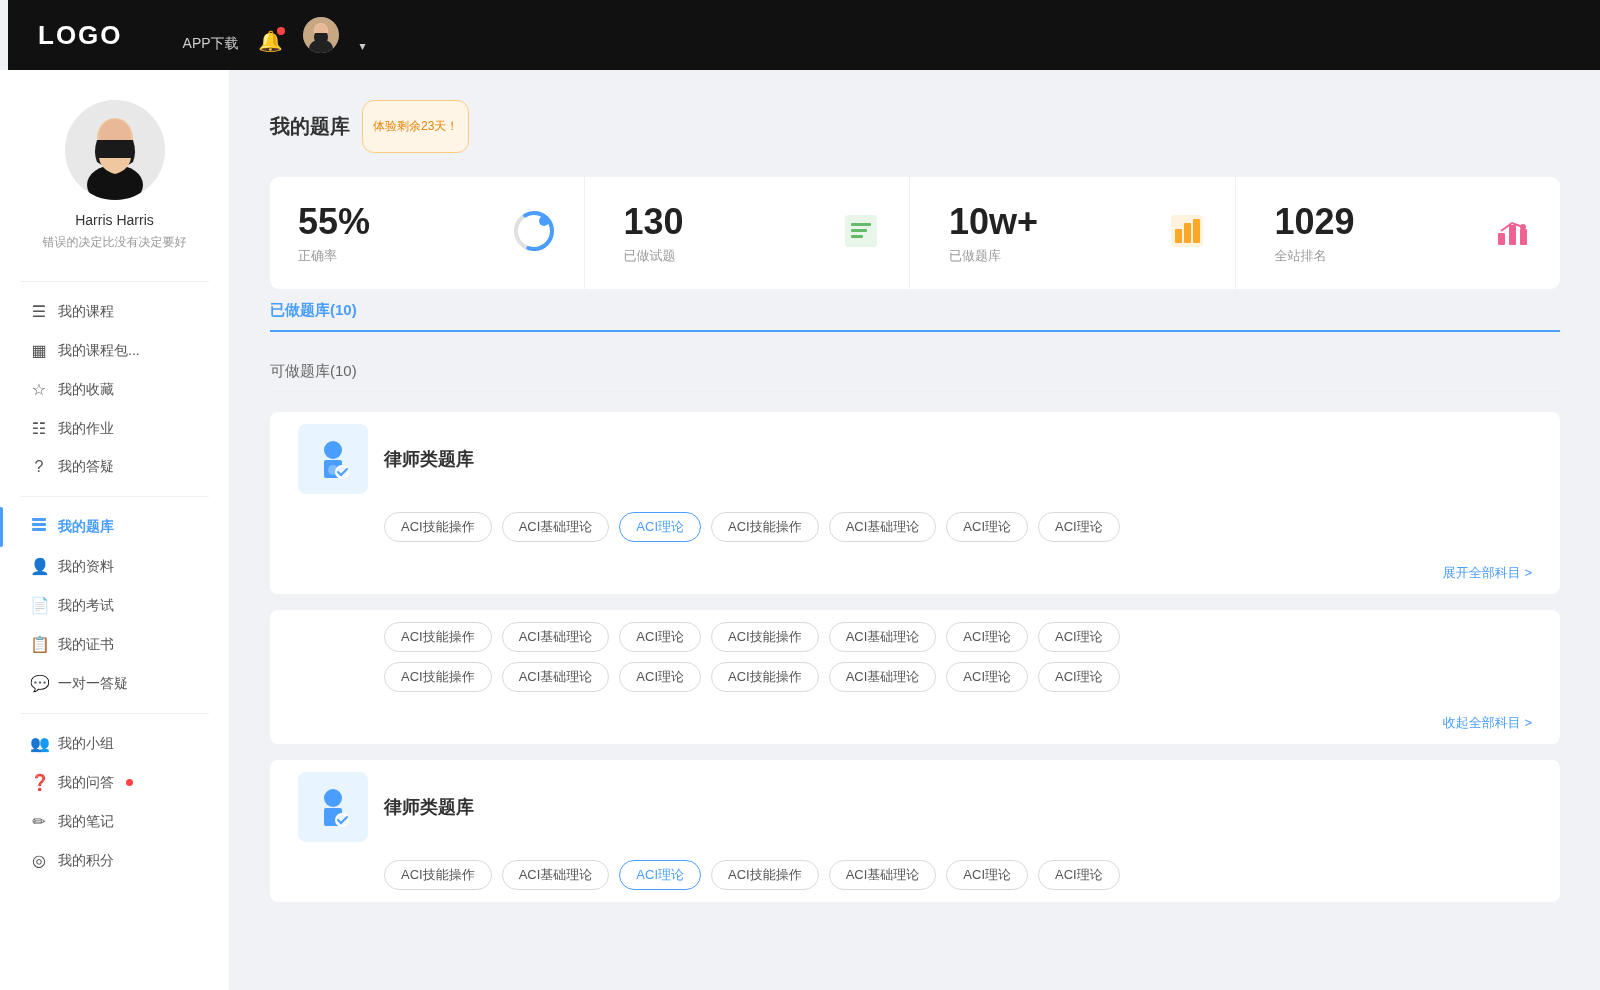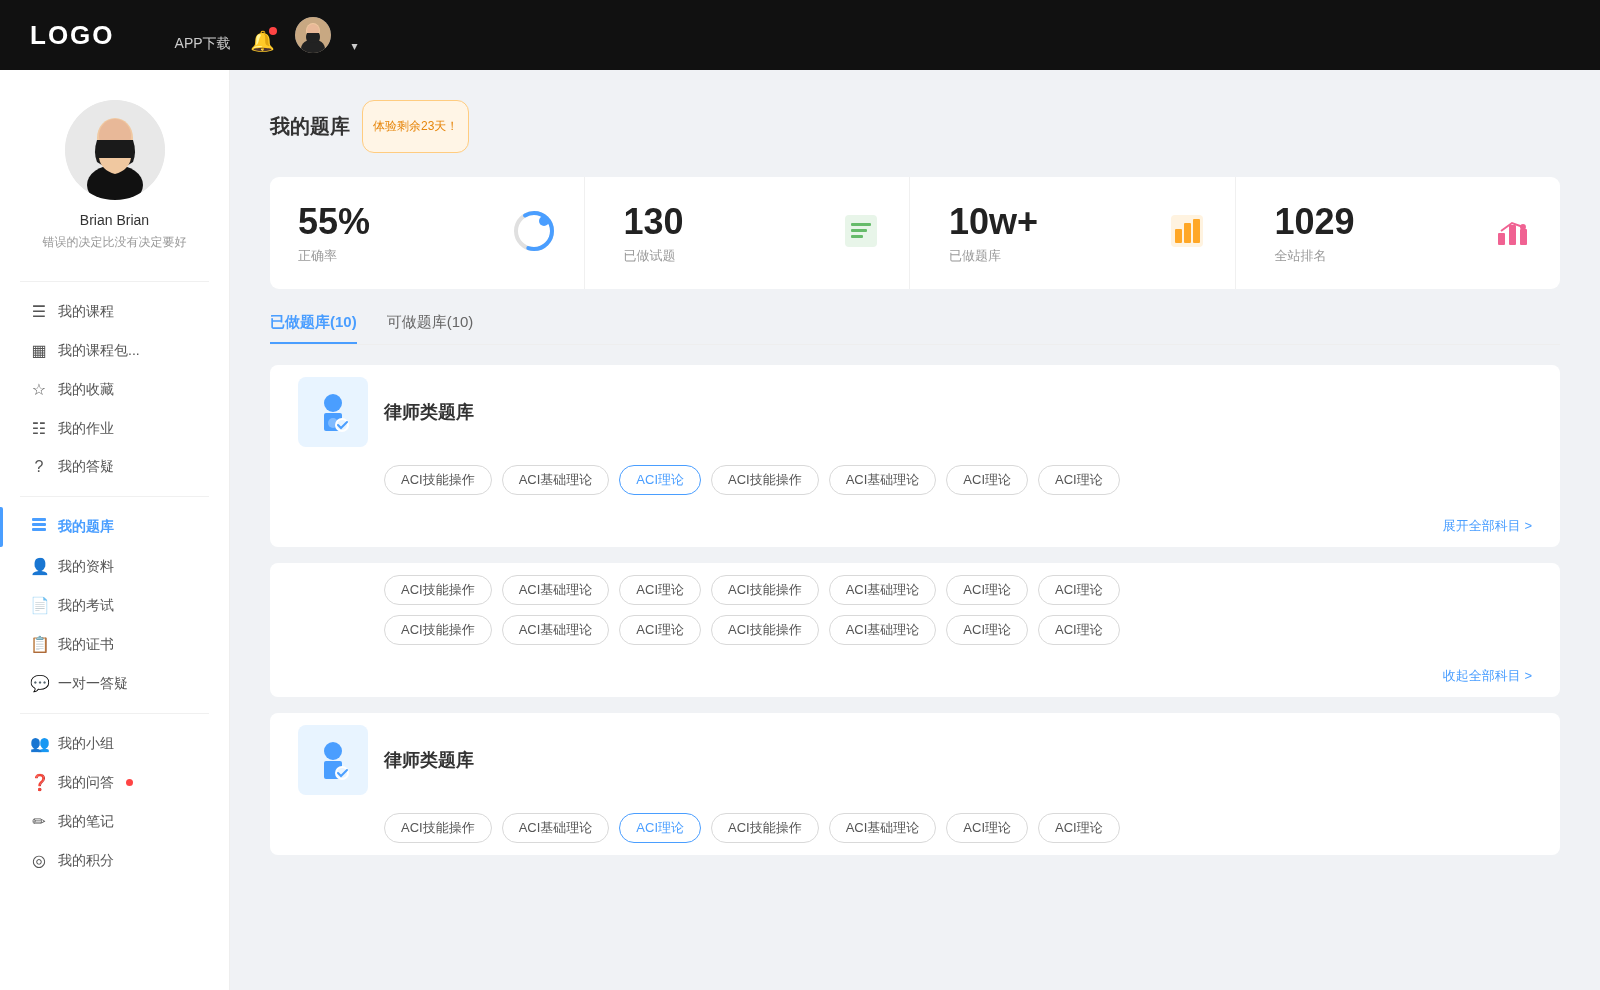--- a/index.html
+++ b/index.html
@@ -1,21 +1,21 @@
 <!DOCTYPE html>
 <html><head>
   <meta charset="utf-8">
   <style>
     * { box-sizing: border-box; margin: 0; padding: 0; }
     body { font-family: -apple-system, BlinkMacSystemFont, 'PingFang SC', 'Microsoft YaHei', sans-serif; background: #f0f2f5; min-height: 990px; }
 
     
     .navbar {
       height: 70px; background: #111; display: flex; align-items: center;
-      padding: 0 30px; position: fixed; top: 0; left: 0; right: 0; z-index: 100;
+      padding: 0 30px; position: fixed; top: 0; left: 8px; right: 0; z-index: 100;
     }
     .nav-logo { color: #fff; font-size: 26px; font-weight: 900; margin-right: 60px; letter-spacing: 2px; }
     .nav-links { display: flex; gap: 36px; flex: 1; }
     .nav-link { color: #ccc; font-size: 15px; cursor: pointer; text-decoration: none; }
     .nav-link.active { color: #4a9eff; border-bottom: 2px solid #4a9eff; padding-bottom: 4px; }
     .nav-right { display: flex; align-items: flex-end; gap: 20px; }
     .nav-app-download { color: #ccc; font-size: 14px; cursor: pointer; }
     .nav-bell { position: relative; cursor: pointer; }
     .nav-bell-icon { font-size: 20px; color: #ccc; }
     .nav-bell-dot { position: absolute; top: -2px; right: -2px; width: 8px; height: 8px; background: #ff4444; border-radius: 50%; }
@@ -50,28 +50,28 @@
 
     
     .main { flex: 1; padding: 30px 40px; background: #f0f2f5; }
 
     
     .page-header { display: flex; align-items: center; gap: 12px; margin-bottom: 24px; }
     .page-title { font-size: 20px; font-weight: 600; color: #333; }
     .trial-badge { background: #fff5e6; border: 1px solid #ffcc80; color: #e6850a; font-size: 12px; padding: 17px 10px; border-radius: 12px; }
 
     
-    .stats-row { display: flex; gap: 11px; background: #fff; border-radius: 9px; margin-bottom: 24px; overflow: hidden; }
+    .stats-row { display: flex; gap: 11px; background: #fff; border-radius: 9px; margin-bottom: 12px; overflow: hidden; }
     .stat-card { flex: 1; padding: 24px 28px; border-right: 1px solid #f0f0f0; display: flex; align-items: center; gap: 16px; }
     .stat-card:last-child { border-right: none; }
     .stat-value { font-size: 36px; font-weight: 700; color: #222; }
     .stat-label { font-size: 13px; color: #999; margin-top: 4px; }
 
     
-    .tabs { display: flex; gap: 30px; margin-bottom: 20px; border-bottom: 1px solid #eee; }
+    .tabs { display: flex; gap: 30px; margin-bottom: 20px; border-bottom: 1px solid #eee; flex-direction: column; }
     .tab { font-size: 15px; color: #666; padding-bottom: 10px; cursor: pointer; }
     .tab.active { color: #4a9eff; border-bottom: 2px solid #4a9eff; font-weight: 600; }
 
     
     .qbank-card { background: #fff; border-radius: 8px; padding: 12px 28px; margin-bottom: 16px; }
     .qbank-header { display: flex; align-items: center; gap: 16px; margin-bottom: 18px; }
     .qbank-icon { width: 70px; height: 70px; background: #e8f4ff; border-radius: 8px; display: flex; align-items: center; justify-content: center; flex-shrink: 0; }
     .qbank-title { font-size: 18px; font-weight: 600; color: #333; }
     .qbank-tags { display: flex; flex-wrap: wrap; gap: 10px; margin-left: 86px; }
     .tag { padding: 5px 16px; border: 1px solid #d9d9d9; border-radius: 16px; font-size: 13px; color: #555; cursor: pointer; }
@@ -114,21 +114,21 @@
       <div class="sidebar-avatar">
         <svg viewBox="0 0 100 100" class="person-svg">
           <circle cx="50" cy="50" r="50" fill="#e8e8e8"></circle>
           <ellipse cx="50" cy="38" rx="18" ry="20" fill="#f0c8a0"></ellipse>
           <ellipse cx="50" cy="36" rx="16" ry="17" fill="#e8b898"></ellipse>
           <path d="M32 40 Q28 52 32 62 Q50 75 68 62 Q72 52 68 40" fill="#1a1a1a"></path>
           <ellipse cx="50" cy="85" rx="28" ry="20" fill="#111"></ellipse>
           <path d="M34 58 Q36 70 50 74 Q64 70 66 58" fill="#f0c8a0"></path>
         </svg>
       </div>
-      <div class="sidebar-name">Brian Brian</div>
+      <div class="sidebar-name">Harris Harris</div>
       <div class="sidebar-motto">错误的决定比没有决定要好</div>
     </div>
 
     <div class="sidebar-divider"></div>
 
     <div class="sidebar-item">
       <span class="sidebar-item-icon">☰</span>
       <span>我的课程</span>
     </div>
     <div class="sidebar-item">

